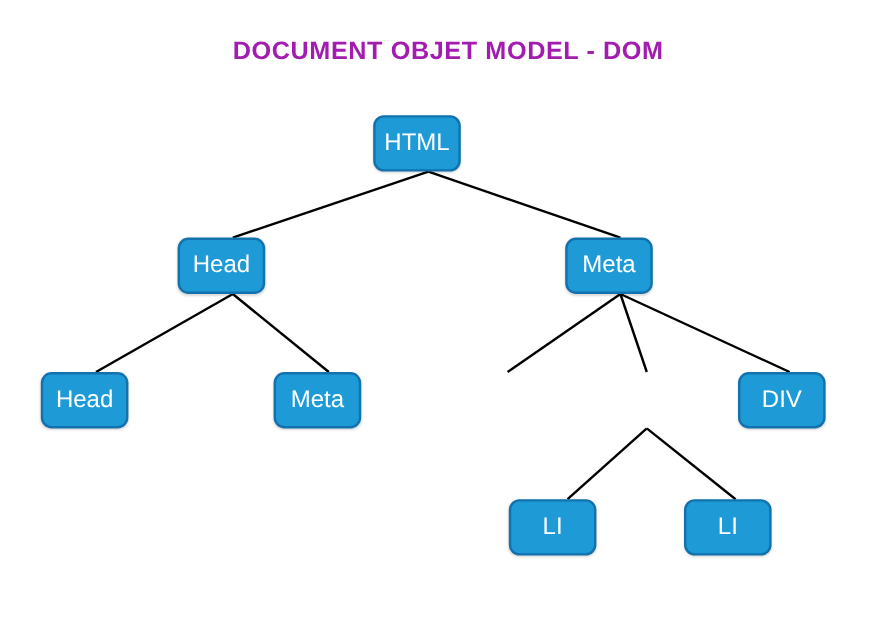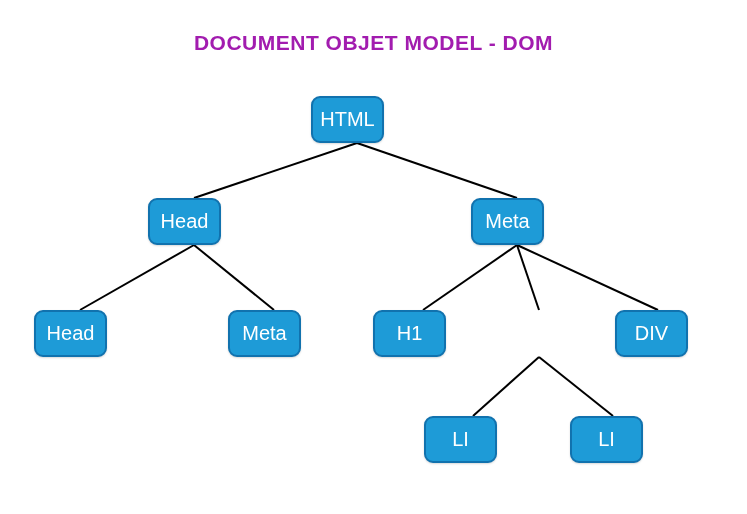--- a/index.html
+++ b/index.html
@@ -80,18 +80,17 @@
     <line class="edge" x1="517" y1="245" x2="658" y2="310"></line>
     <line class="edge" x1="539" y1="357" x2="473" y2="416"></line>
     <line class="edge" x1="539" y1="357" x2="613" y2="416"></line>
   </svg>
 
   <div class="node pos-html">HTML</div>
   <div class="node pos-head">Head</div>
   <div class="node pos-body">Meta</div>
   <div class="node pos-head2">Head</div>
   <div class="node pos-meta">Meta</div>
-  <div class="node pos-h1">H1</div>
   <div class="node pos-div">DIV</div>
   <div class="node pos-li1">LI</div>
   <div class="node pos-li2">LI</div>
 
 </div>
 
 </body></html>

